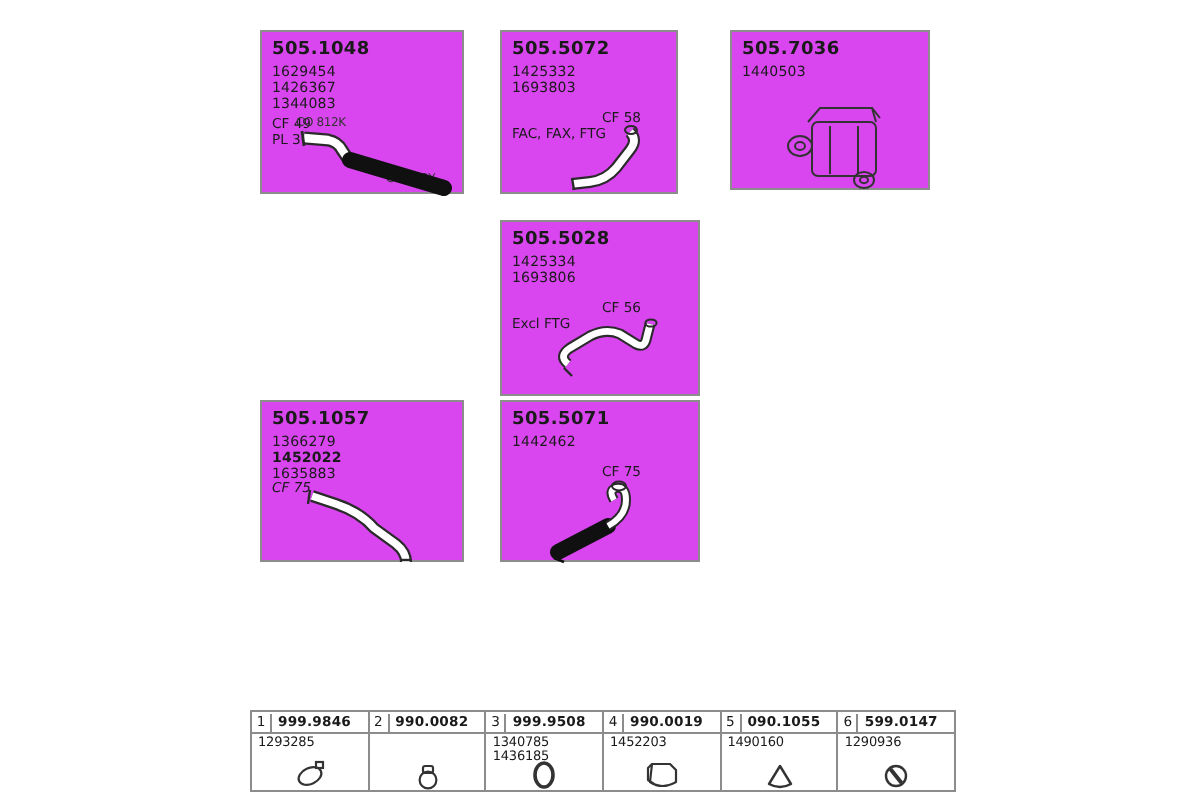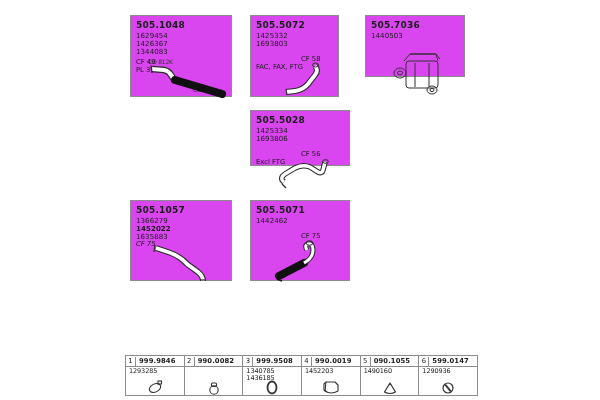--- a/index.html
+++ b/index.html
@@ -12,22 +12,22 @@
   .panel .ref.b{font-weight:bold;}
   .panel .spec{font-size:6.8px;line-height:7.5px;}
   .panel .spec.gap{margin-top:8px;margin-left:45px;}
   .panel .spec.sgap{margin-top:3px;}
   .panel .spec.i{font-style:italic;}
   .panel svg{position:absolute;left:0;top:0;pointer-events:none;}
   .pipelabel{position:absolute;font-size:6px;line-height:6px;color:#333;letter-spacing:-.2px;}
 
   #panel-a{left:130px;top:15px;width:102px;height:82px;}
   #panel-b{left:250px;top:15px;width:89px;height:82px;}
-  #panel-c{left:365px;top:15px;width:100px;height:62px;}
-  #panel-d{left:250px;top:110px;width:100px;height:56px;}
+  #panel-c{left:365px;top:15px;width:100px;height:80px;}
+  #panel-d{left:250px;top:110px;width:100px;height:88px;}
   #panel-e{left:130px;top:200px;width:102px;height:81px;}
   #panel-f{left:250px;top:200px;width:100px;height:81px;}
 
   .fit-table{position:absolute;left:125px;top:355px;width:353px;height:41px;
              border:1px solid #8c8c8c;display:flex;background:#fff;box-sizing:border-box;}
   .fit-cell{flex:1 1 0;border-right:1px solid #8c8c8c;position:relative;box-sizing:border-box;}
   .fit-cell:last-child{border-right:none;}
   .fit-head{display:flex;align-items:center;height:10px;border-bottom:1px solid #8c8c8c;}
   .fit-index{width:9px;flex:0 0 9px;text-align:center;font-size:6.8px;line-height:9px;
              border-right:1px solid #8c8c8c;}

